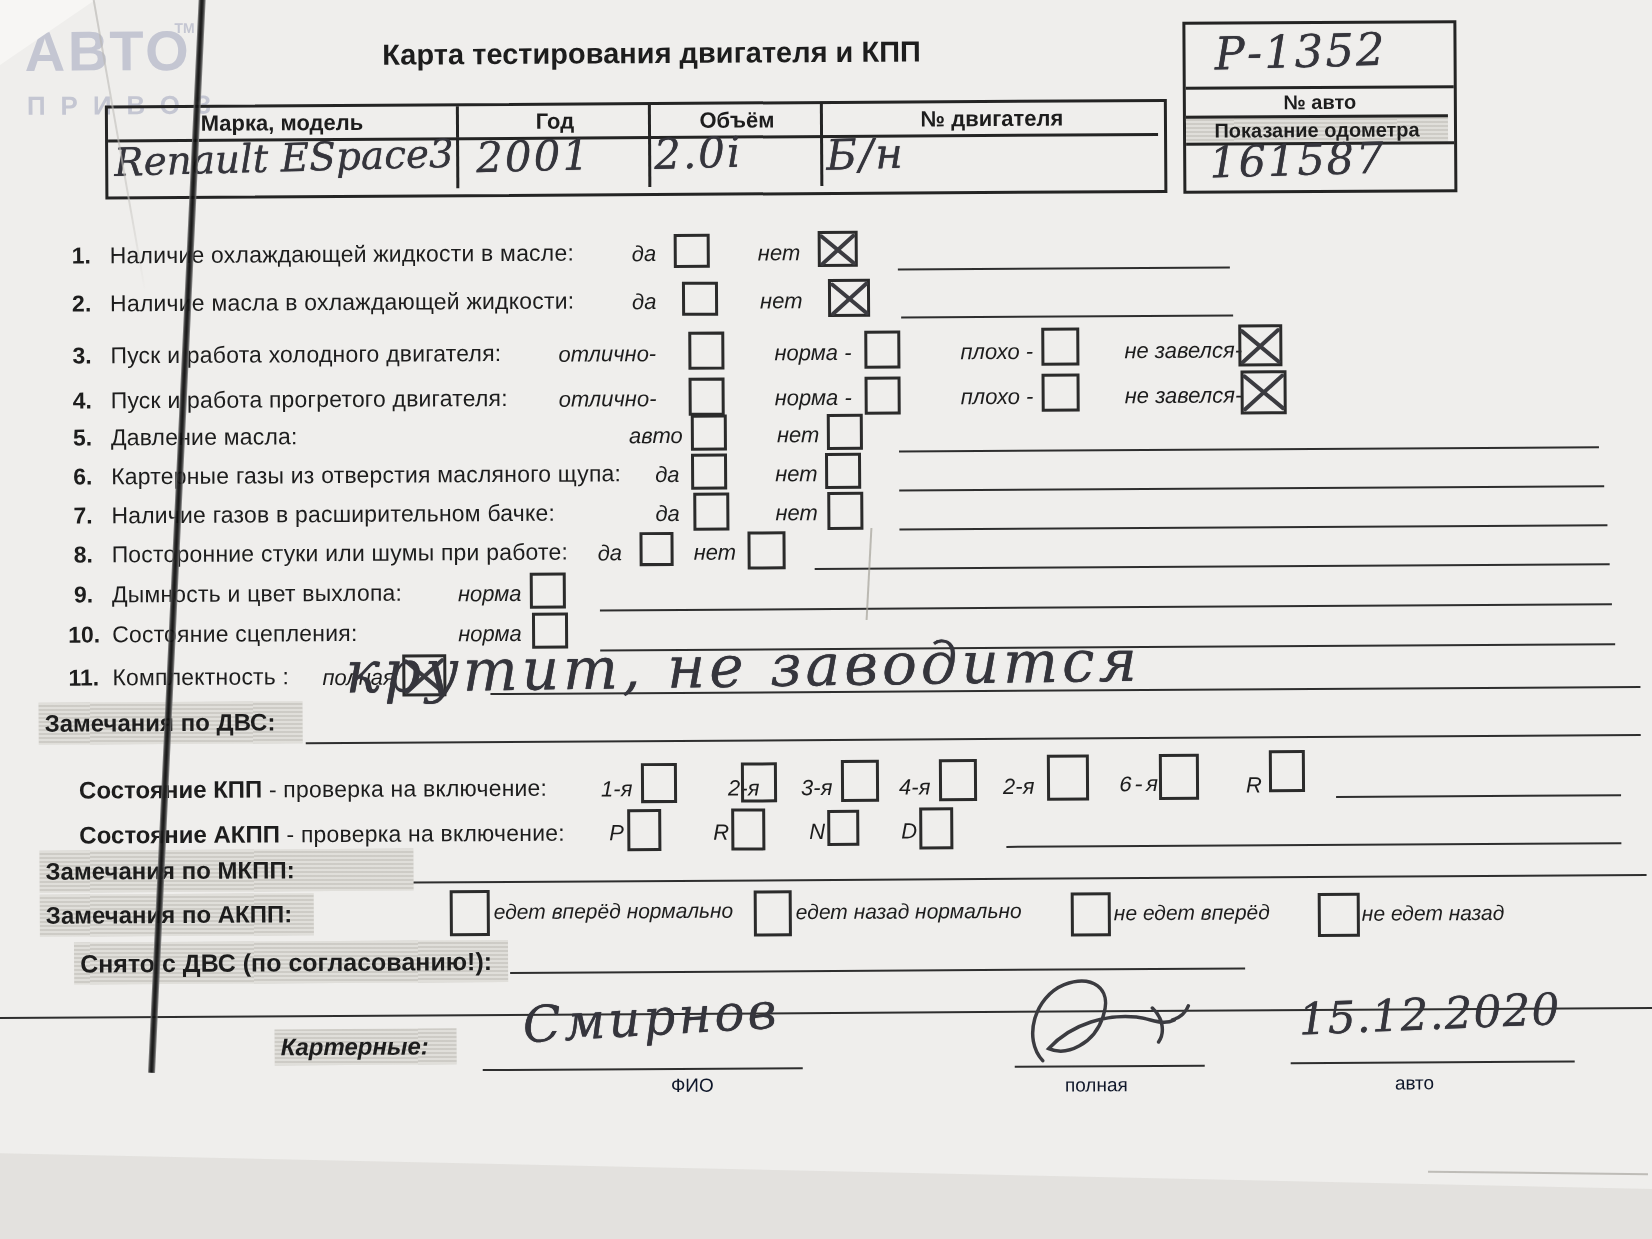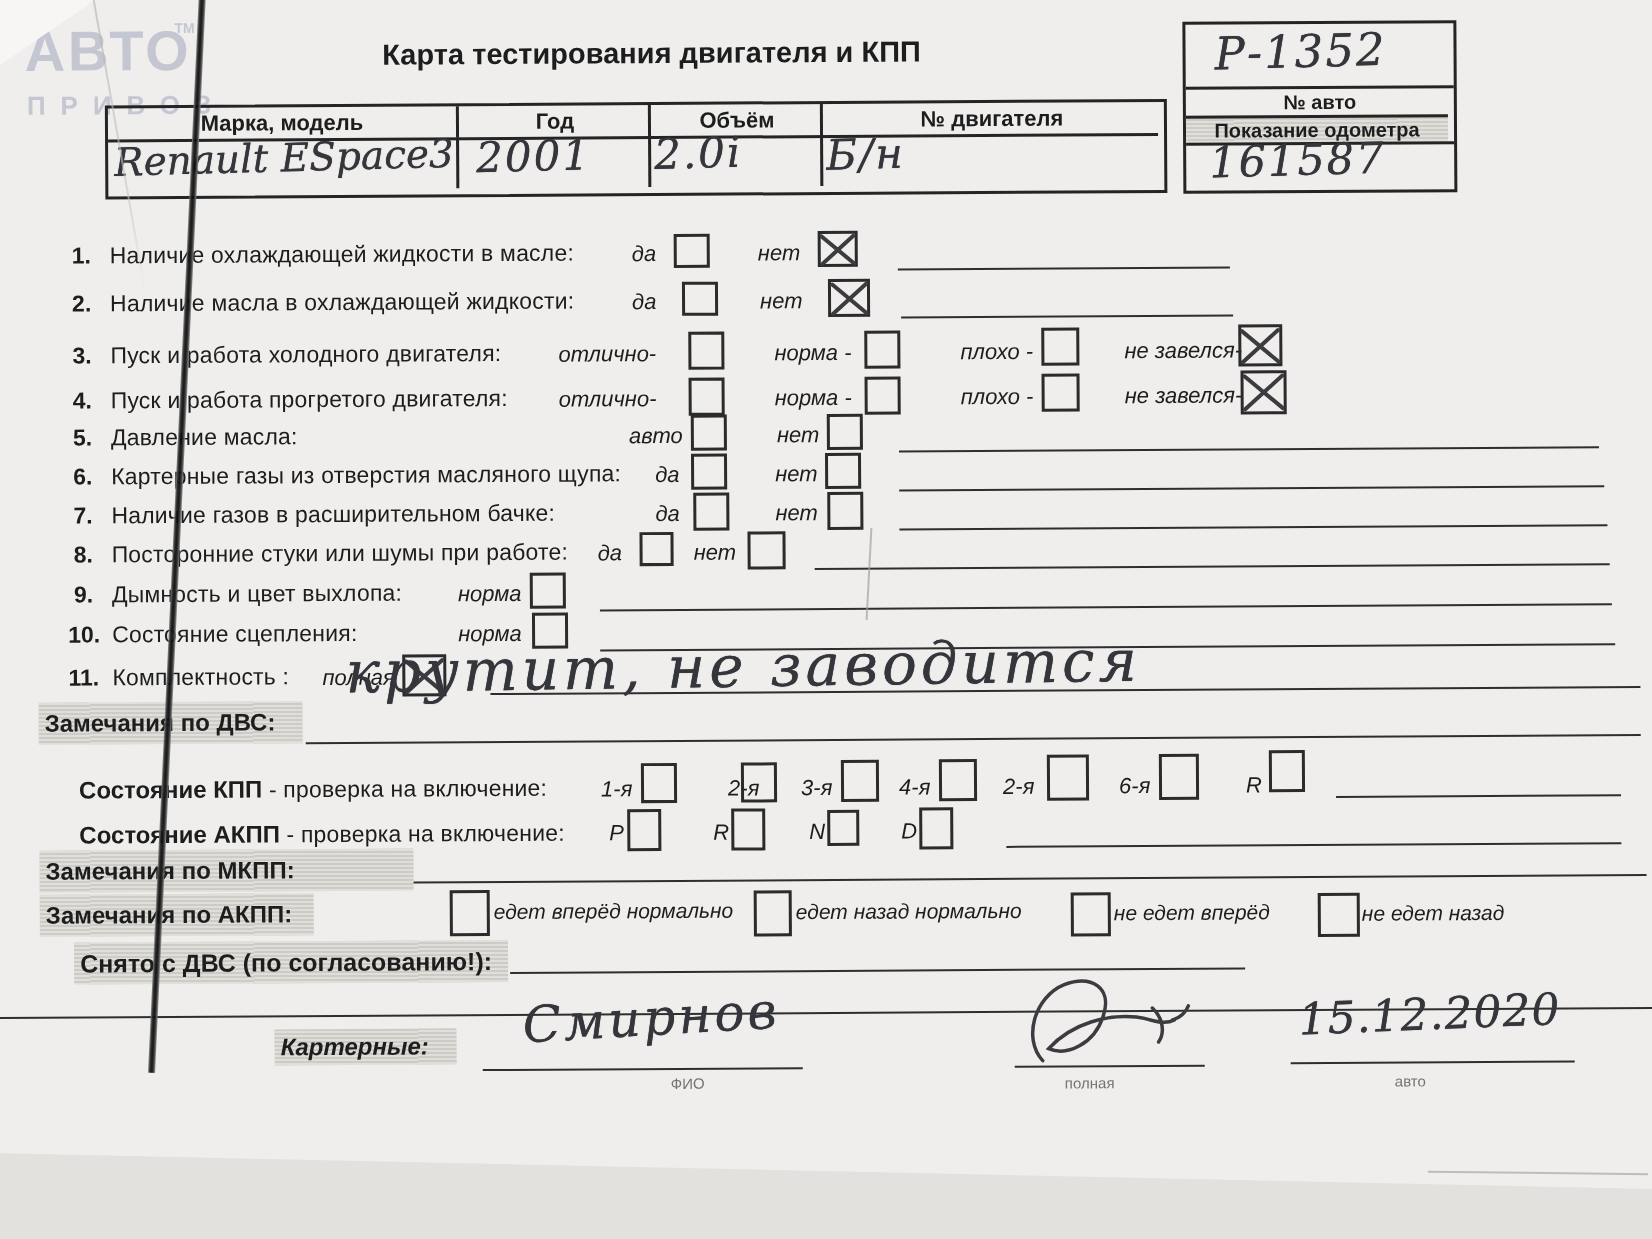--- a/index.html
+++ b/index.html
@@ -17,21 +17,21 @@
   #page{
     position:absolute;left:0;top:0;width:1652px;height:1239px;
     transform:rotate(-0.35deg);
     transform-origin:50% 50%;
   }
   .abs{position:absolute;white-space:nowrap;}
   .num{font-weight:bold;font-size:23px;}
   .lbl{font-size:23px;letter-spacing:0.2px;}
   .opt{font-style:italic;font-size:22px;}
   .bold{font-weight:bold;font-size:24px;}
-  .small{font-size:15px;color:#737373;}
+  .small{font-size:19px;color:#0f172a;}
   .box{border:3px solid #2b2b2b;background:transparent;}
   .box.checked::before,.box.checked::after{
     content:"";position:absolute;left:-18%;top:46%;width:136%;height:4px;
     background:#3b3b40;border-radius:3px;
   }
   .box.checked::before{transform:rotate(40deg);}
   .box.checked::after{transform:rotate(-42deg);}
   .line{height:0;border-top:2px solid #2e2e2e;}
   .shade{
     background:#d4d2cc;
@@ -214,21 +214,21 @@
   <span class="abs opt" style="left:600px;top:775px;">1-я</span>
   <div class="abs box" style="left:640px;top:762px;width:30px;height:34px;"></div>
   <span class="abs opt" style="left:700px;top:775px;margin-left:27px;">2-я</span>
   <div class="abs box" style="left:740px;top:762px;width:30px;height:34px;"></div>
   <span class="abs opt" style="left:800px;top:775px;">3-я</span>
   <div class="abs box" style="left:840px;top:760px;width:32px;height:36px;"></div>
   <span class="abs opt" style="left:898px;top:775px;">4-я</span>
   <div class="abs box" style="left:938px;top:760px;width:32px;height:36px;"></div>
   <span class="abs opt" style="left:1002px;top:775px;">2-я</span>
   <div class="abs box" style="left:1046px;top:756px;width:36px;height:40px;"></div>
-  <span class="abs opt" style="left:1118px;top:775px;">6-я</span>
+  <span class="abs opt" style="left:1118px;top:775px;font-family:Liberation Mono, monospace;">6-я</span>
   <div class="abs box" style="left:1158px;top:756px;width:34px;height:40px;"></div>
   <span class="abs opt" style="left:1245px;top:775px;font-style:italic;">R</span>
   <div class="abs box" style="left:1268px;top:753px;width:30px;height:36px;"></div>
   <div class="abs line" style="left:1335px;top:799px;width:285px;"></div>
 
   <span class="abs" style="left:78px;top:817px;font-size:24px;"><b>Состояние АКПП</b><span class="lbl"> - проверка на включение:</span></span>
   <span class="abs opt" style="left:608px;top:819px;">P</span>
   <div class="abs box" style="left:626px;top:808px;width:28px;height:36px;"></div>
   <span class="abs opt" style="left:712px;top:819px;">R</span>
   <div class="abs box" style="left:730px;top:808px;width:28px;height:36px;"></div>

